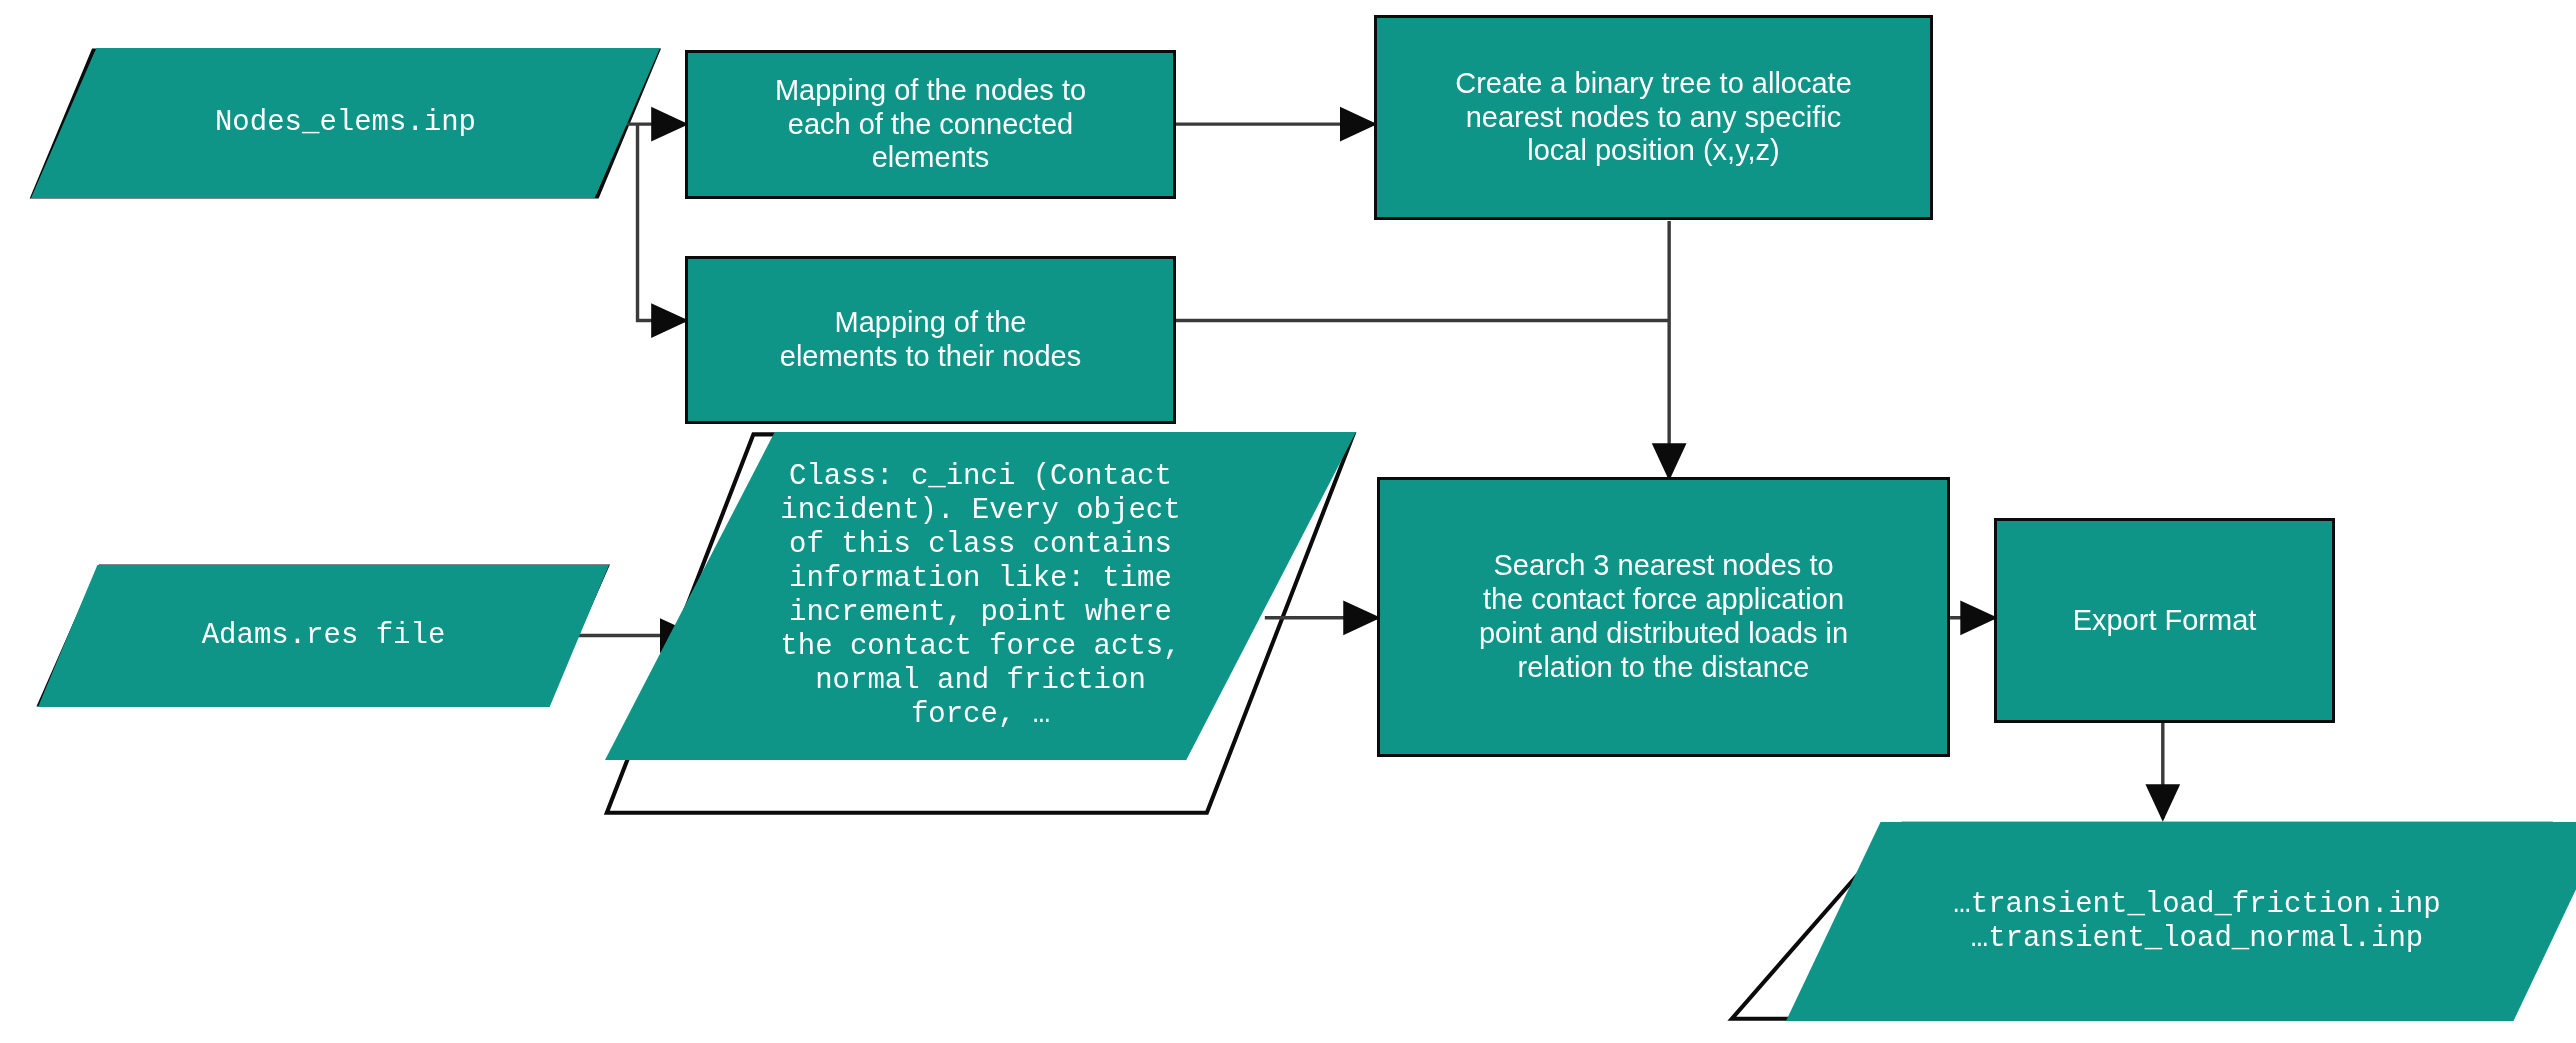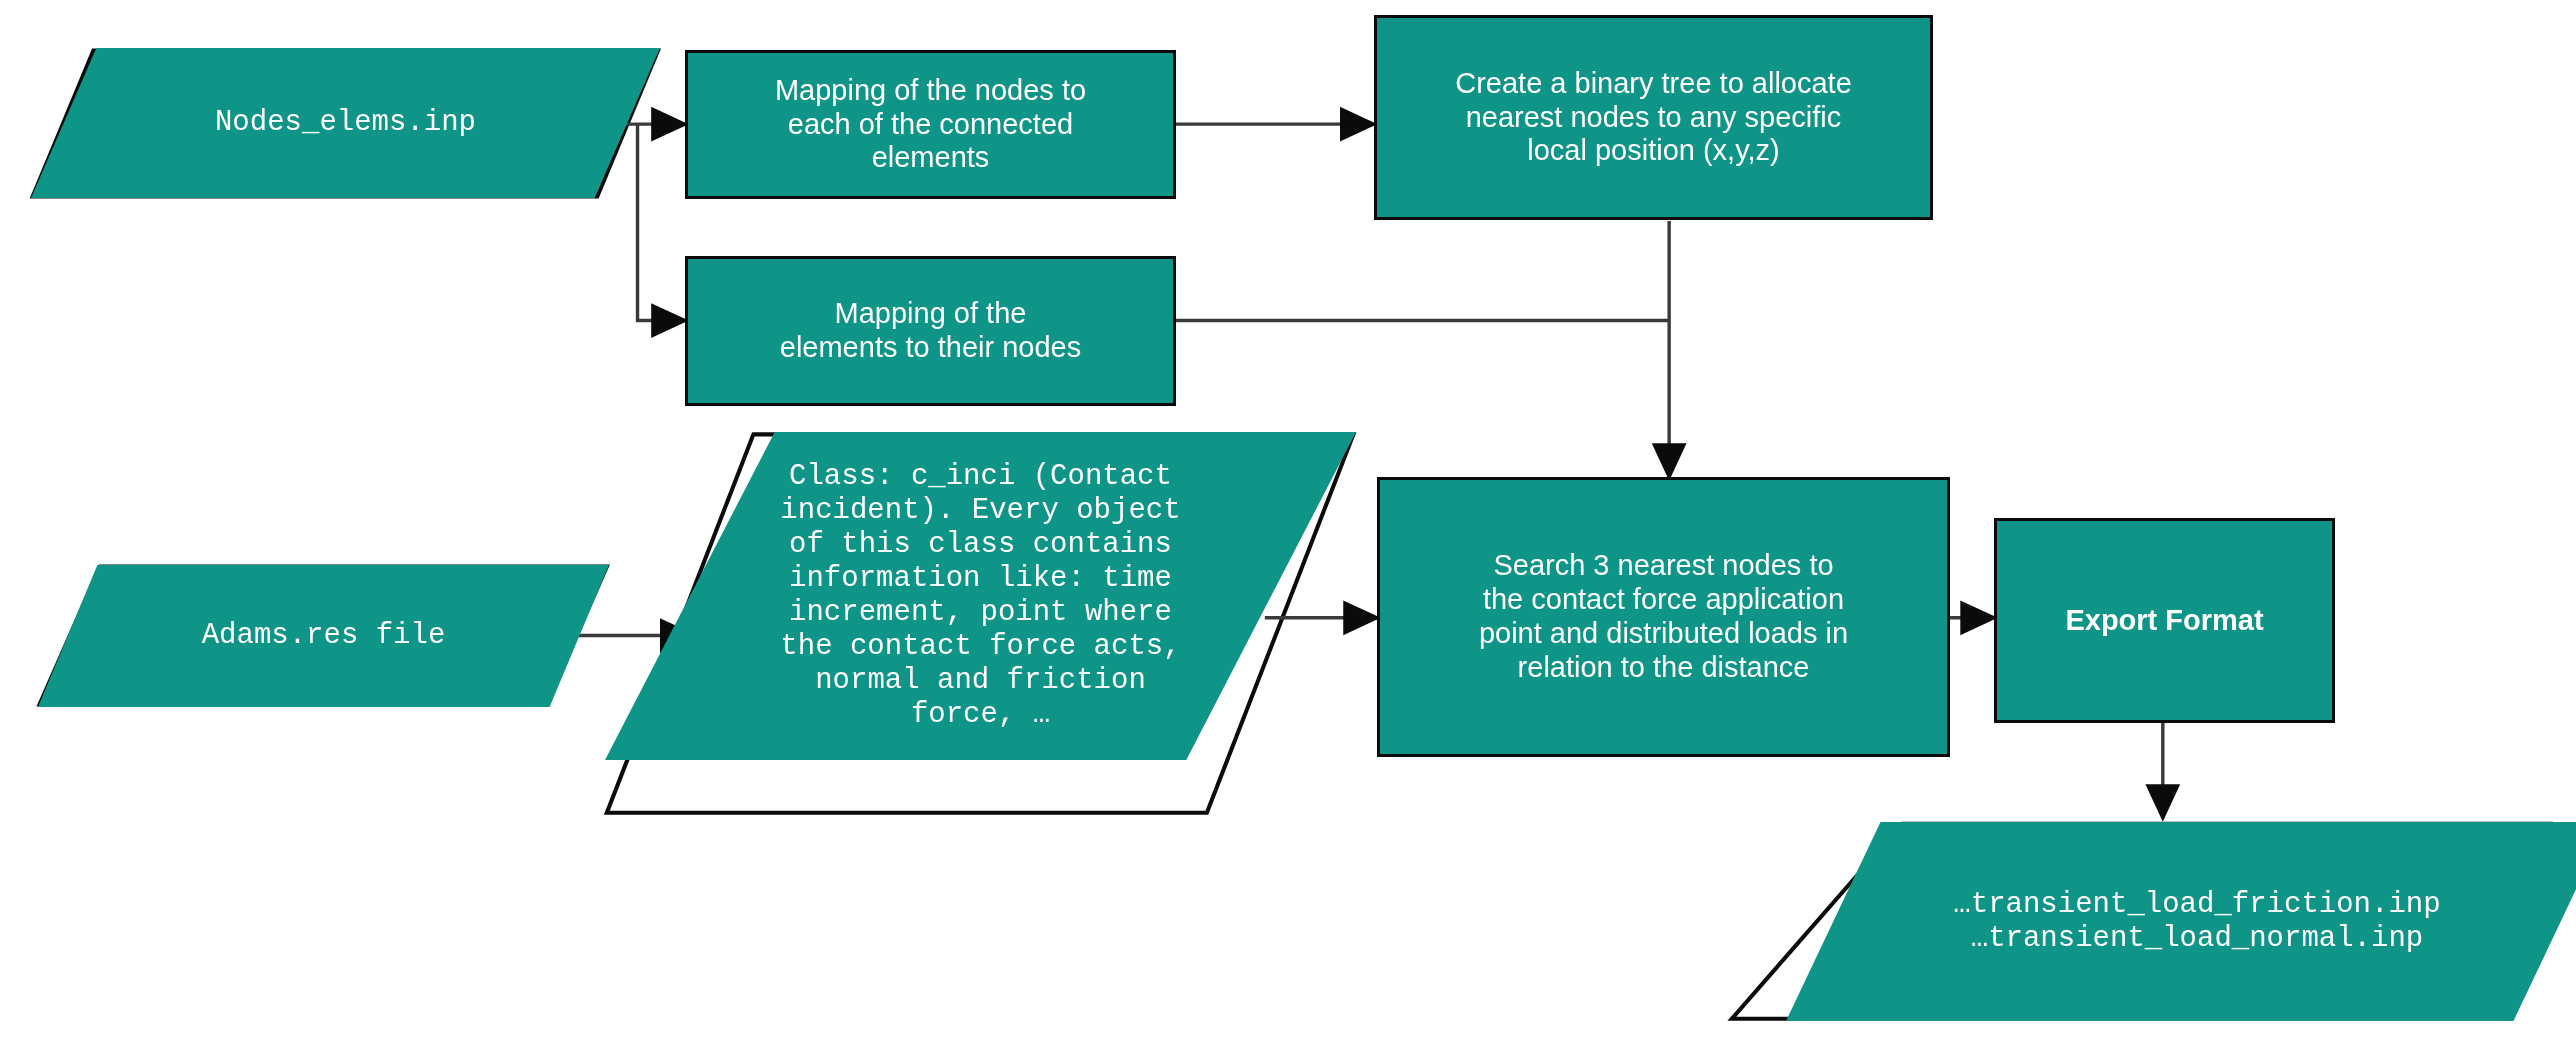--- a/index.html
+++ b/index.html
@@ -124,21 +124,21 @@
 each of the connected
 elements</span>
   </div>
 
   <div class="node rect fs-42" style="left:1374px; top:15px; width:559px; height:205px;align-items:center;">
     <span class="label">Create a binary tree to allocate
 nearest nodes to  any specific
 local position (x,y,z)</span>
   </div>
 
-  <div class="node rect fs-42" style="left:685px; top:256px; width:491px; height:150px;">
+  <div class="node rect fs-42" style="left:685px; top:256px; width:491px; height:168px;">
     <span class="label">Mapping of the
 elements to their nodes</span>
   </div>
 
   <div class="node para skew-sm fs-42" style="left:38px; top:565px; width:571px; height:142px;justify-content:flex-end;">
     <span class="fill"></span>
     <span class="label">Adams.res file</span>
   </div>
 
   <div class="node para skew-lg fs-42" style="left:605px; top:432px; width:751px; height:328px;justify-content:center;">
@@ -153,21 +153,21 @@
 force, …</span>
   </div>
 
   <div class="node rect fs-42" style="left:1377px; top:477px; width:573px; height:280px;text-align:center;">
     <span class="label">Search 3 nearest nodes to
 the contact force application
 point and distributed loads in
 relation to the distance</span>
   </div>
 
-  <div class="node rect fs-42" style="left:1994px; top:518px; width:341px; height:205px;font-weight:bold;">
+  <div class="node rect fs-42" style="left:1994px; top:518px; width:341px; height:205px;">
     <span class="label">Export Format</span>
   </div>
 
   <div class="node para skew-out fs-42" style="left:1786px; top:822px; width:822px; height:199px;">
     <span class="fill"></span>
     <span class="label">…transient_load_friction.inp
 …transient_load_normal.inp</span>
   </div>
 
 </div>

